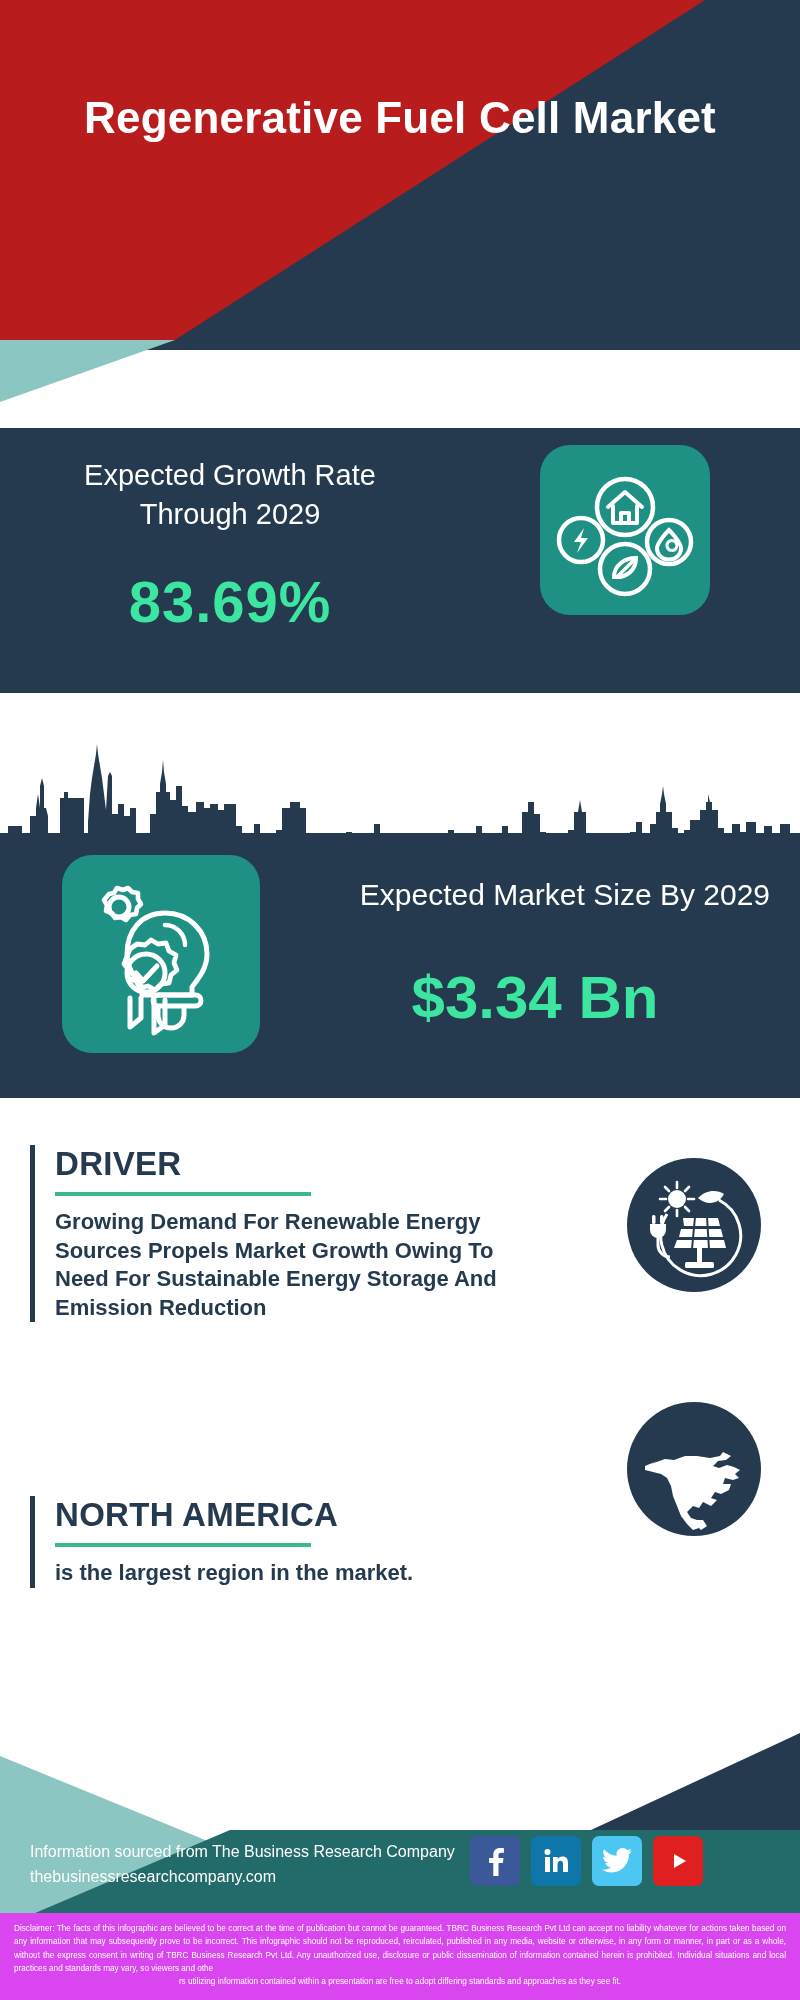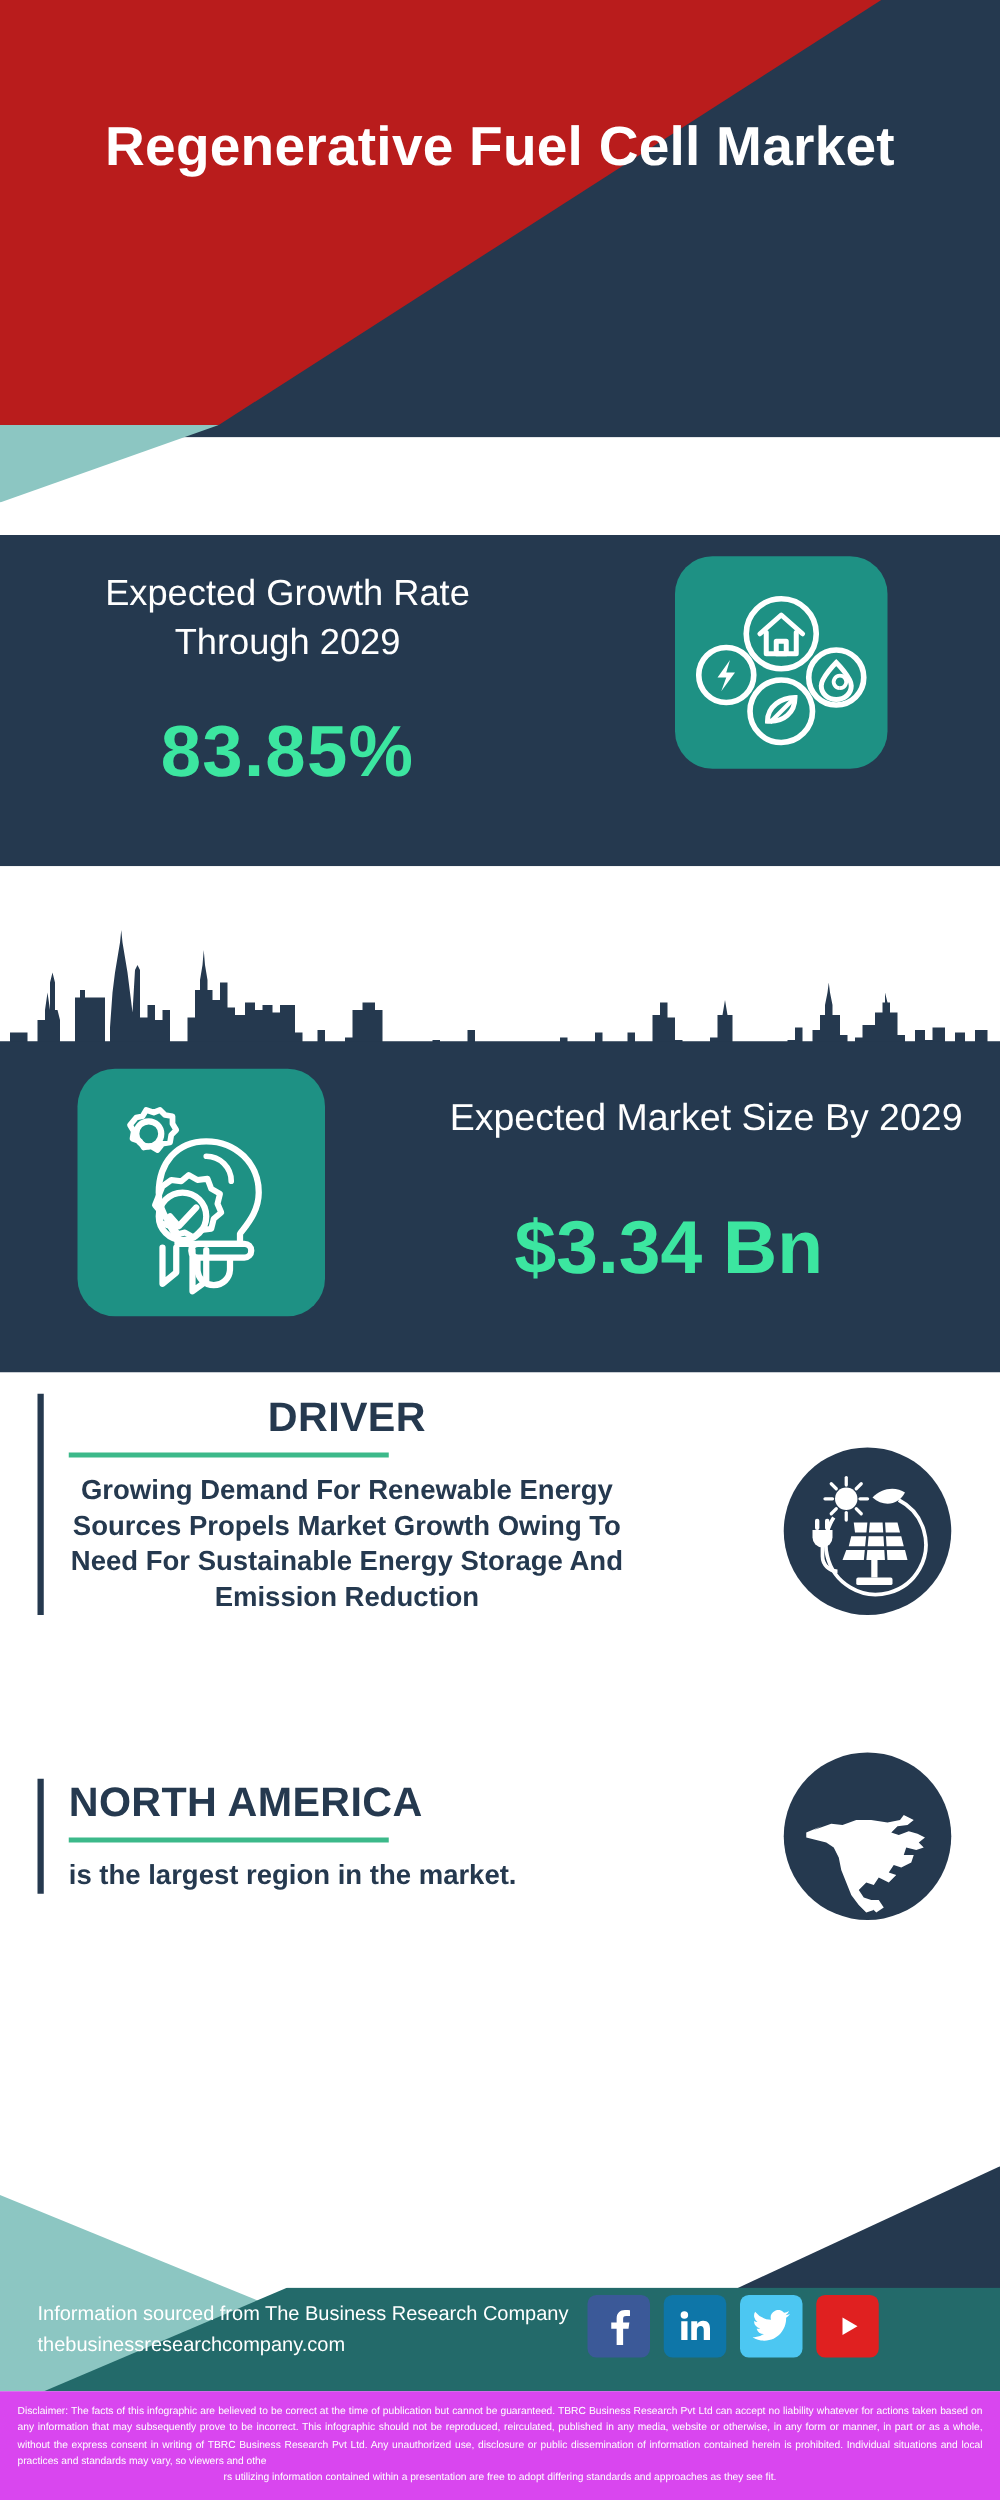--- a/index.html
+++ b/index.html
@@ -43,26 +43,26 @@
      color:#3ce6a0; font-size:60px; font-weight:bold; }
 
   
   .body-white { position:absolute; left:0; top:1098px; width:800px; height:580px; background:#ffffff; }
 
   .block { position:absolute; padding-left:20px; border-left:5px solid #25394f; }
   .block .head { color:#25394f; font-weight:bold; letter-spacing:0.3px; }
   .block .rule { height:4px; background:#3cb98a; margin:9px 0 12px 0; }
   .block .body { color:#25394f; font-weight:bold; line-height:1.30; }
 
-  .driver { left:30px; top:1115px; width:470px;text-align:center; }
+  .driver { left:30px; top:1145px; width:470px; }
   .driver .head { font-size:33px; }
   .driver .rule { width:256px; }
   .driver .body { font-size:22px; }
 
-  .region { left:30px; top:1423px; width:470px; }
+  .region { left:30px; top:1496px; width:470px; }
   .region .head { font-size:33px; }
   .region .rule { width:256px; }
   .region .body { font-size:22px; }
 
   .circ { position:absolute; border-radius:50%; background:#25394f; }
   .circ.c1 { left:627px; top:1158px; width:134px; height:134px; }
   .circ.c2 { left:627px; top:1402px; width:134px; height:134px; }
   .circ svg { width:100%; height:100%; display:block; }
 
   
@@ -102,21 +102,21 @@
     <div class="header-title">Regenerative Fuel Cell Market</div>
   </div>
 
   <div class="band1">
     <div class="navystrip"></div>
     <div class="tealtri"></div>
   </div>
 
   <div class="growth">
     <div class="txt">Expected Growth Rate Through 2029</div>
-    <div class="pct">83.85%</div>
+    <div class="pct">83.69%</div>
   </div>
 
   <div class="iconbox g1">
     <svg viewBox="0 0 170 170" xmlns="http://www.w3.org/2000/svg">
       <g fill="none" stroke="#ffffff" stroke-width="4.5">
         <circle cx="85" cy="62" r="28"></circle>
         <circle cx="41" cy="95" r="22"></circle>
         <circle cx="129" cy="97" r="22"></circle>
         <circle cx="85" cy="124" r="25"></circle>
       </g>

